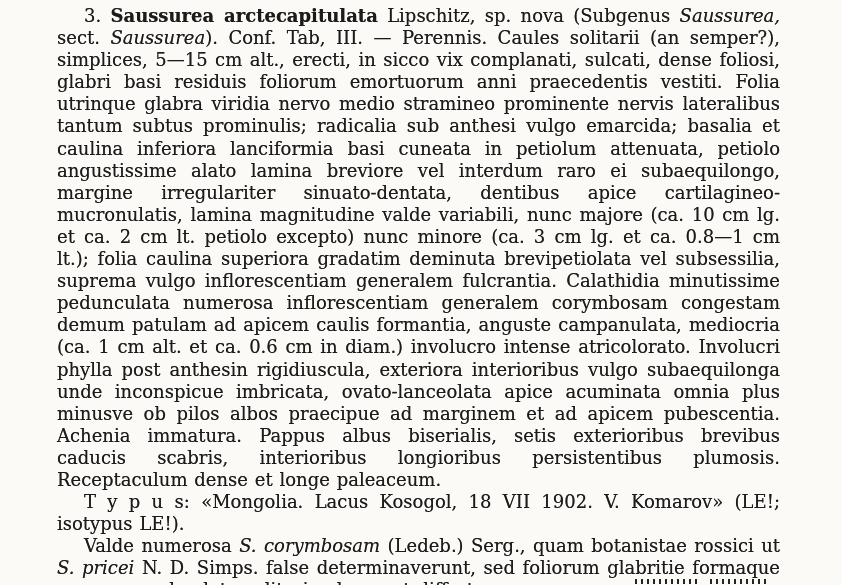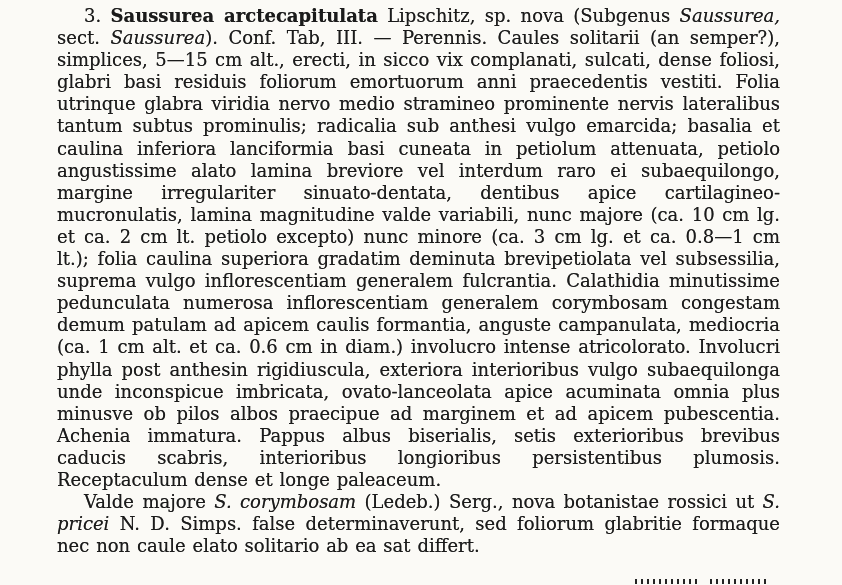--- a/index.html
+++ b/index.html
@@ -41,20 +41,21 @@
   }
   .frag-bar.a { width: 62px; }
   .frag-bar.b { width: 56px; }
 </style>
 </head>
 <body>
 
 <div class="page">
   <div class="text-col">
     <p class="para"><span class="run normal">3. </span><span class="run bold">Saussurea arctecapitulata</span><span class="run normal"> Lipschitz, sp. nova (Subgenus </span><span class="run italic">Saussurea,</span><span class="run normal"> sect. </span><span class="run italic">Saussurea</span><span class="run normal">). Conf. Tab, III. — Perennis. Caules solitarii (an semper?), simplices, 5—15 cm alt., erecti, in sicco vix complanati, sulcati, dense foliosi, glabri basi residuis foliorum emortuorum anni praecedentis vestiti. Folia utrinque glabra viridia nervo medio stramineo prominente nervis lateralibus tantum subtus prominulis; radicalia sub anthesi vulgo emarcida; basalia et caulina inferiora lanciformia basi cuneata in petiolum attenuata, petiolo angustissime alato lamina breviore vel interdum raro ei subaequilongo, margine irregulariter sinuato-dentata, dentibus apice cartilagineo-mucronulatis, lamina magnitudine valde variabili, nunc majore (ca. 10 cm lg. et ca. 2 cm lt. petiolo excepto) nunc minore (ca. 3 cm lg. et ca. 0.8—1 cm lt.); folia caulina superiora gradatim deminuta brevipetiolata vel subsessilia, suprema vulgo inflorescentiam generalem fulcrantia. Calathidia minutissime pedunculata numerosa inflorescentiam generalem corymbosam congestam demum patulam ad apicem caulis formantia, anguste campanulata, mediocria (ca. 1 cm alt. et ca. 0.6 cm in diam.) involucro intense atricolorato. Involucri phylla post anthesin rigidiuscula, exteriora interioribus vulgo subaequilonga unde inconspicue imbricata, ovato-lanceolata apice acuminata omnia plus minusve ob pilos albos praecipue ad marginem et ad apicem pubescentia. Achenia immatura. Pappus albus biserialis, setis exterioribus brevibus caducis scabris, interioribus longioribus persistentibus plumosis. Receptaculum dense et longe paleaceum.</span></p>
-    <p class="para"><span class="run normal">Valde majore </span><span class="run italic">S. corymbosam</span><span class="run normal"> (Ledeb.) Serg., nova botanistae rossici ut </span><span class="run italic">S. pricei</span><span class="run normal"> N. D. Simps. false determinaverunt, sed foliorum glabritie formaque nec non caule elato solitario ab ea sat differt.</span></p>
+    <p class="para"><span class="run normal">T y p u s: </span><span class="run normal">«Mongolia. Lacus Kosogol, 18 VII 1902. V. Komarov» (LE!; isotypus LE!).</span></p>
+    <p class="para"><span class="run normal">Valde numerosa </span><span class="run italic">S. corymbosam</span><span class="run normal"> (Ledeb.) Serg., quam botanistae rossici ut </span><span class="run italic">S. pricei</span><span class="run normal"> N. D. Simps. false determinaverunt, sed foliorum glabritie formaque nec non caule elato solitario ab ea sat differt.</span></p>
   </div>
 
   <div class="clip-frag">
     <span class="frag-bar a"></span>
     <span class="frag-bar b"></span>
   </div>
 </div>
 
 </body></html>

